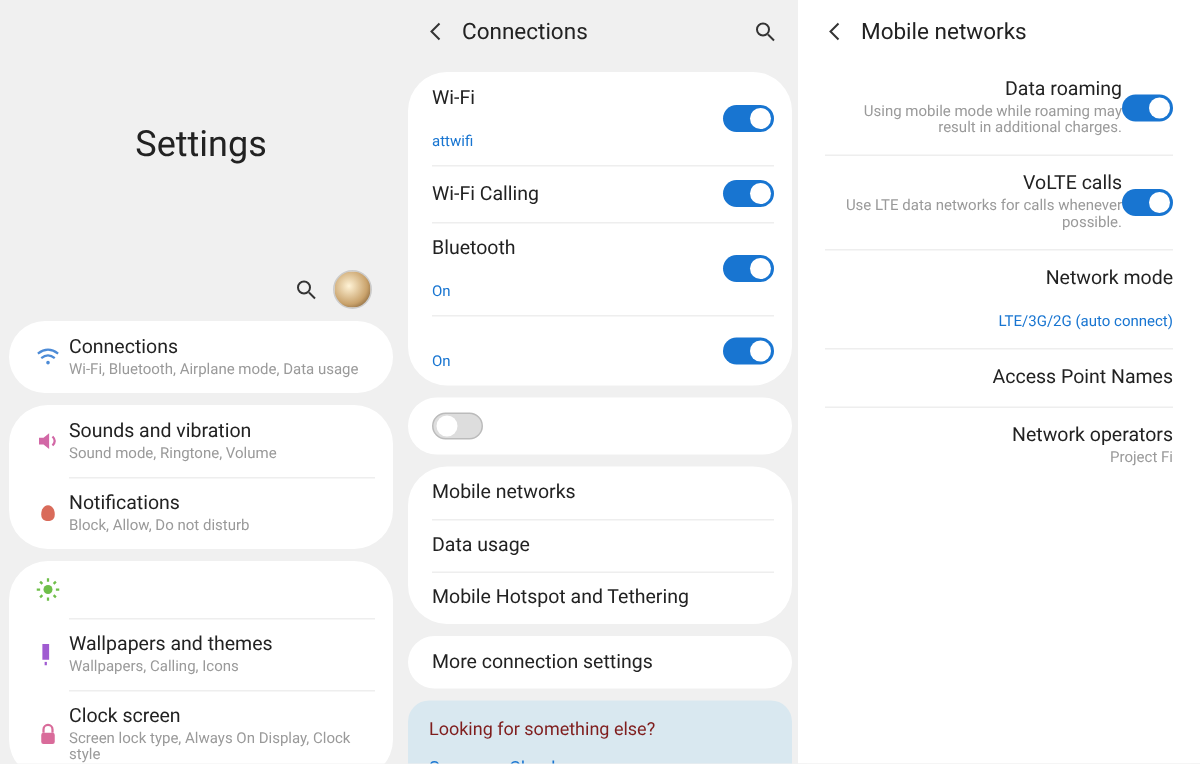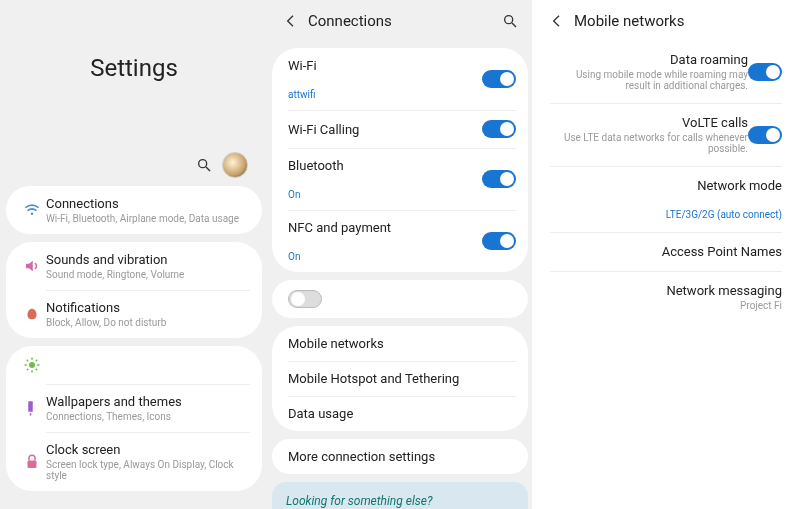--- a/index.html
+++ b/index.html
@@ -1,21 +1,21 @@
 <!DOCTYPE html>
 <html><head>
 <meta charset="utf-8">
 <style>
   * { box-sizing: border-box; margin:0; padding:0; }
   body { font-family: -apple-system, Roboto, "Segoe UI", Arial, sans-serif; background:#f0f0f0; width:800px; height:509px; overflow:hidden; display:flex; }
   .pane { flex:1; display:flex; flex-direction:column; height:100%; overflow:hidden; }
   .pane.p1 { flex:1; padding:0 6px; }
   .pane.p2 { flex:1; padding:0 4px; }
   .pane.p3 { flex:1; padding:0 6px; }
-  .big-title { text-align:center; font-size:24px; font-weight:400; color:#222; margin-top:54px; }
+  .big-title { text-align:center; font-size:24px; font-weight:400; color:#222; margin-top:82px; }
   .actions { margin-top:70px; display:flex; justify-content:flex-end; align-items:center; gap:10px; padding-right:14px; }
   .search-glass { width:16px; height:16px; }
   .avatar { width:26px; height:26px; border-radius:50%; background:radial-gradient(circle at 40% 40%, #fff3d6 0%, #c9a26b 60%, #5a3d1c 100%); border:1px solid #ccc; }
   .card { background:#fff; border-radius:26px; margin-top:8px; overflow:hidden; }
   .row { display:flex; align-items:center; padding:10px 12px 10px 12px; position:relative; }
   .row + .row::before, .divider-top::before { content:""; position:absolute; left:40px; right:12px; top:0; height:1px; background:#eee; }
   .icon-slot { width:28px; display:flex; align-items:center; justify-content:center; }
   .text-stack { flex:1; min-width:0; }
   .title { font-size:13px; color:#222; }
   .subtitle { font-size:10px; color:#9a9a9a; margin-top:2px; }
@@ -27,21 +27,21 @@
   .toggle.on .knob { right:2px; }
   .toggle.off .knob { left:2px; top:1px; }
   .appbar { display:flex; align-items:center; padding:12px 10px 10px 10px; }
   .appbar .back { width:18px; height:18px; display:flex; align-items:center; justify-content:center; color:#333; }
   .appbar-title { font-size:15px; color:#222; margin-left:8px; flex:1; }
   .appbar .search { color:#333; }
   svg { display:block; }
   .row.no-icon { padding-left:16px; }
   .row.no-icon + .row.no-icon::before { left:16px; }
   .extra-card { background:#d9e8f0; border-radius:14px 14px 0 0; margin-top:8px; padding:12px 14px 0 14px; }
-  .extra-title { font-size:12px; color:#0f766e;font-style:italic; }
+  .extra-title { font-size:12px; color:#7f1d1d; }
   .extra-link { font-size:12px; color:#1875d1; margin-top:12px; }
   .pane.p3 .row::before { left:12px; right:12px; }
   .pane.p3 .row { padding:12px 12px;text-align:right; }
   .pane.p3 .row:first-child::before { display:none; }
   .pane.p3 .row + .row::before { content:""; position:absolute; left:12px; right:12px; top:0; height:1px; background:#eee; }
   .pane.p3 { background:#fff; }
   .p3-body { background:#fff; flex:1; }
   .p1 .icon-slot svg path, .p1 .icon-slot svg rect, .p1 .icon-slot svg circle { }
 </style>
 </head>
@@ -119,21 +119,21 @@
         </div>
         <div class="row">
           <span class="icon-slot">
             <svg width="18" height="18" viewBox="0 0 24 24">
               <path d="M7 3h6v14H7z" fill="#a05bd1"></path>
               <rect x="9" y="19" width="2" height="3" fill="#a05bd1"></rect>
             </svg>
           </span>
         <div class="text-stack">
           <div class="title">Wallpapers and themes</div>
-          <div class="subtitle">Connections, Themes, Icons</div>
+          <div class="subtitle">Wallpapers, Calling, Icons</div>
         </div>
         </div>
         <div class="row">
           <span class="icon-slot">
             <svg width="18" height="18" viewBox="0 0 24 24">
               <rect x="6" y="10" width="12" height="10" rx="2" fill="#d96b9a"></rect>
               <path d="M8 10V7a4 4 0 018 0v3" fill="none" stroke="#d96b9a" stroke-width="2"></path>
             </svg>
           </span>
         <div class="text-stack">
@@ -183,21 +183,20 @@
           <div class="text-stack">
       <div class="title">Bluetooth</div>
             <div class="subtitle blue">On</div>
           </div>
           <span class="toggle on">
             <span class="knob"></span>
           </span>
         </div>
         <div class="row no-icon">
           <div class="text-stack">
-      <div class="title">NFC and payment</div>
             <div class="subtitle blue">On</div>
           </div>
           <span class="toggle on">
             <span class="knob"></span>
           </span>
         </div>
       </div>
       <div class="card">
         <div class="row no-icon">
           <span class="toggle off">
@@ -206,26 +205,26 @@
         </div>
       </div>
       <div class="card">
         <div class="row no-icon">
           <div class="text-stack">
       <div class="title">Mobile networks</div>
           </div>
         </div>
         <div class="row no-icon">
           <div class="text-stack">
+      <div class="title">Data usage</div>
+          </div>
+        </div>
+        <div class="row no-icon">
+          <div class="text-stack">
       <div class="title">Mobile Hotspot and Tethering</div>
-          </div>
-        </div>
-        <div class="row no-icon">
-          <div class="text-stack">
-      <div class="title">Data usage</div>
           </div>
         </div>
       </div>
       <div class="card">
         <div class="row no-icon">
           <div class="text-stack">
       <div class="title">More connection settings</div>
           </div>
         </div>
       </div>
@@ -270,18 +269,18 @@
           <div class="subtitle blue">LTE/3G/2G (auto connect)</div>
         </div>
       </div>
       <div class="row no-icon">
         <div class="text-stack">
       <div class="title">Access Point Names</div>
         </div>
       </div>
       <div class="row no-icon">
         <div class="text-stack">
-      <div class="title">Network messaging</div>
+      <div class="title">Network operators</div>
           <div class="subtitle">Project Fi</div>
         </div>
       </div>
     </div>
 </div>
 
 </body></html>

